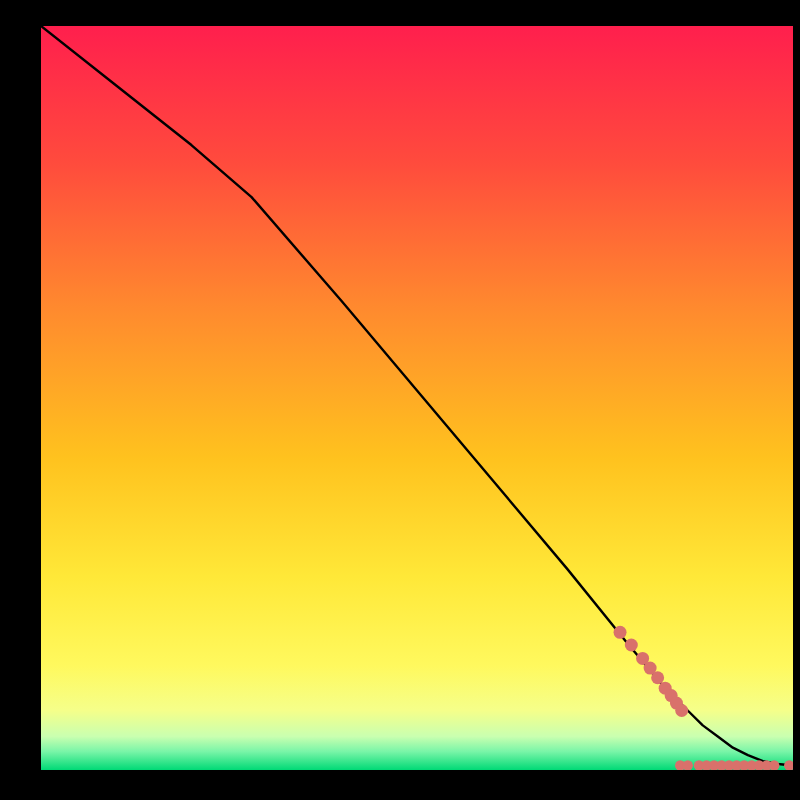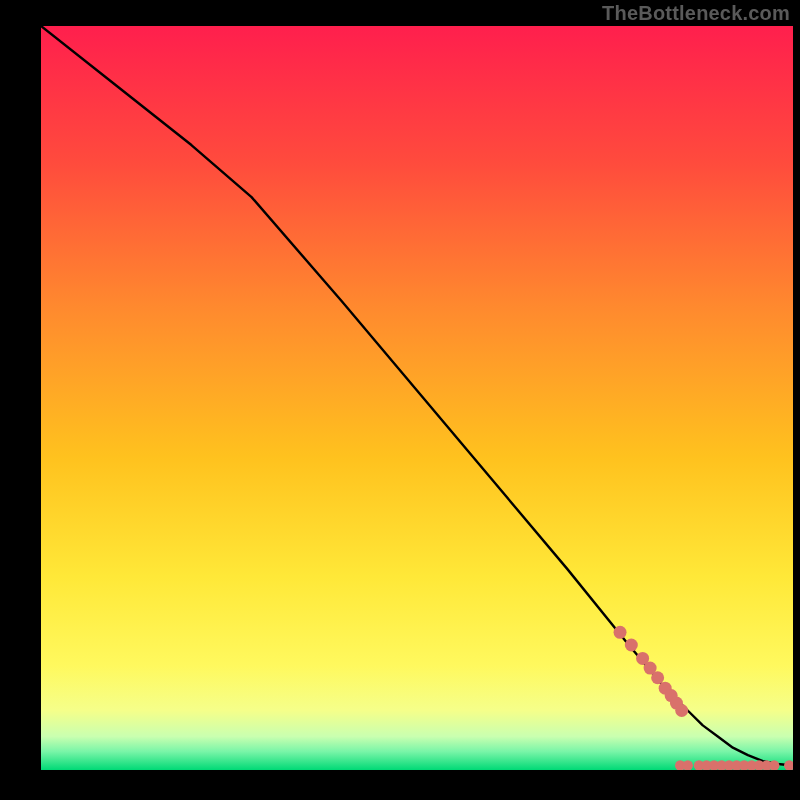--- a/index.html
+++ b/index.html
@@ -35,21 +35,20 @@
   }
   svg {
     display: block;
   }
 </style>
 </head>
 <body>
 
 <div class="stage">
 
-  <div class="watermark">TheBottleneck.com</div>
 
   <div class="plot-wrap">
     <svg id="chart-svg" width="752" height="744" viewBox="0 0 752 744">
       <defs>
         <linearGradient id="bg-grad" x1="0" y1="0" x2="0" y2="1">
           <stop id="g0" offset="0%" stop-color="#ff1f4d"></stop>
           <stop id="g1" offset="18%" stop-color="#ff4a3d"></stop>
           <stop id="g2" offset="38%" stop-color="#ff8a2e"></stop>
           <stop id="g3" offset="58%" stop-color="#ffc21e"></stop>
           <stop id="g4" offset="74%" stop-color="#ffe838"></stop>

